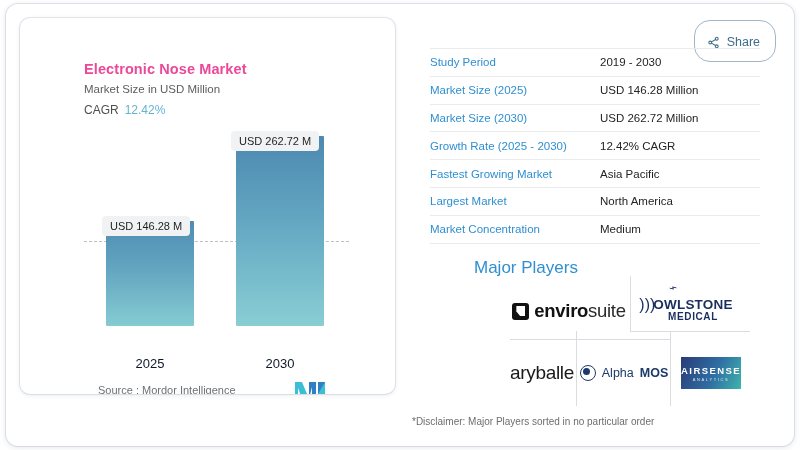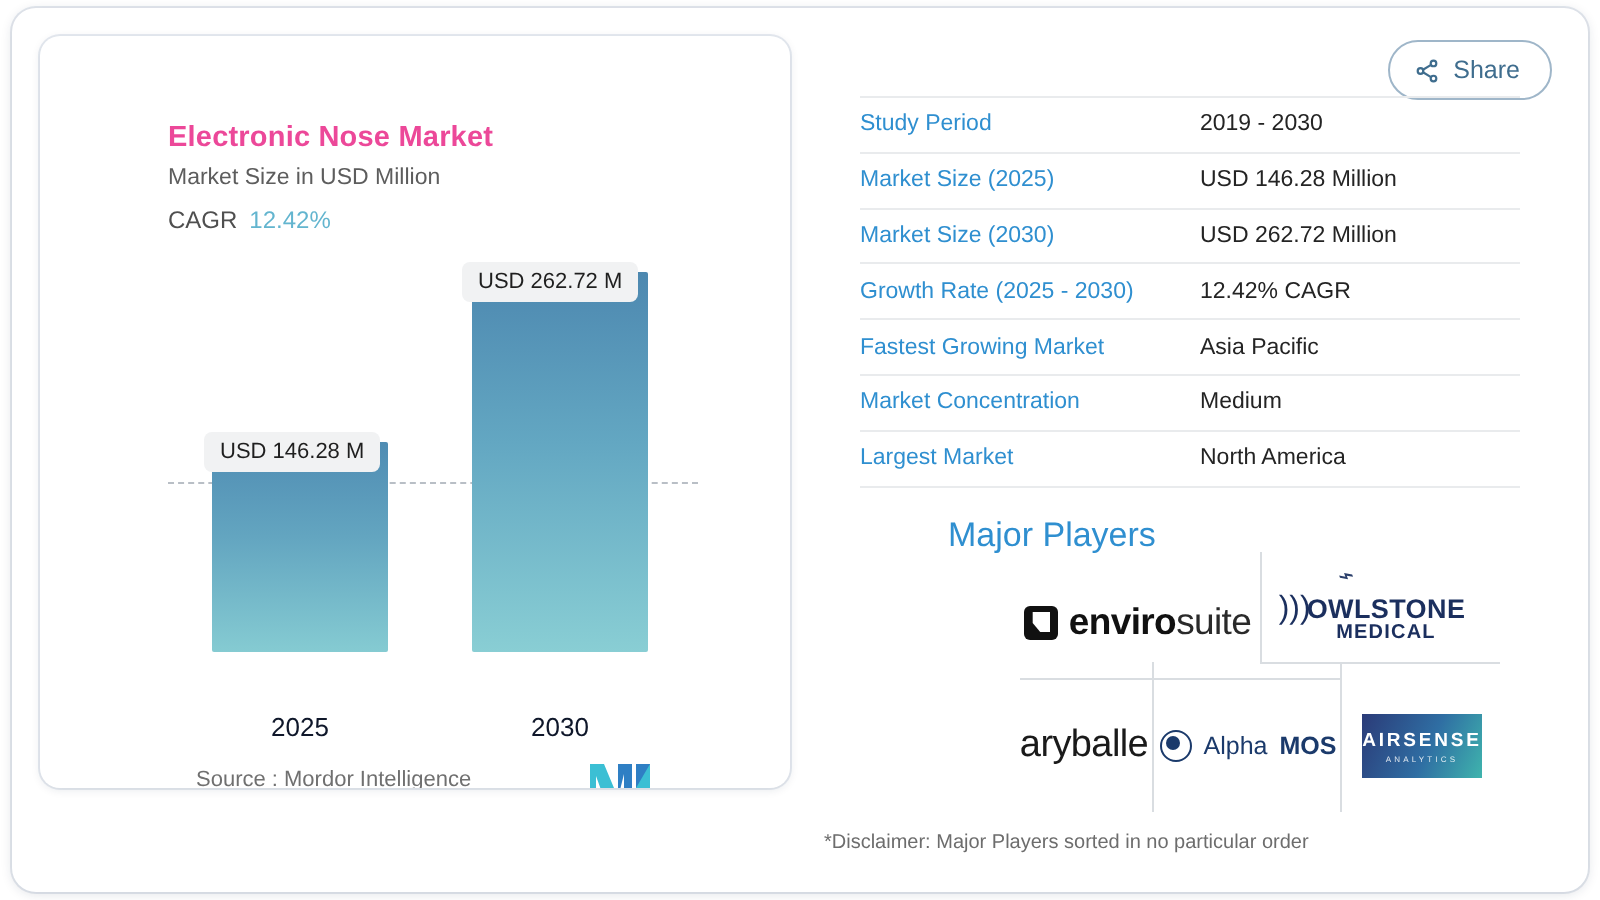--- a/index.html
+++ b/index.html
@@ -27,26 +27,26 @@
     box-shadow: 0 1px 6px rgba(20,40,70,0.13), 0 0 0 1px rgba(220,226,234,0.75);
     box-sizing: border-box;
   }
 
   
   #share-btn {
     position: absolute;
     right: 18px;
     top: 16px;
     height: 28px;
-    padding: 0 15px 0 12px;
+    padding: 0 15px 12px 12px;
     border: 1.3px solid #9fb6c9;
     border-radius: 16px;
     background: #ffffff;
     display: flex;
-    align-items: center;
+    align-items: flex-end;
     gap: 7px;
     cursor: pointer;
     color: #3f6d8e;
     font-size: 12.5px;
   }
   #share-btn .share-glyph { display: flex; align-items: center; }
 
   
   #chart-card {
     position: absolute;
@@ -325,26 +325,26 @@
     </div>
     <div class="ov-row">
       <div class="ov-label">Growth Rate (2025 - 2030)</div>
       <div class="ov-value">12.42% CAGR</div>
     </div>
     <div class="ov-row">
       <div class="ov-label">Fastest Growing Market</div>
       <div class="ov-value">Asia Pacific</div>
     </div>
     <div class="ov-row">
+      <div class="ov-label">Largest Market</div>
+      <div class="ov-value">North America</div>
+    </div>
+    <div class="ov-row">
       <div class="ov-label">Market Concentration</div>
       <div class="ov-value">Medium</div>
-    </div>
-    <div class="ov-row">
-      <div class="ov-label">Largest Market</div>
-      <div class="ov-value">North America</div>
     </div>
 
     <div class="players-title">Major Players</div>
   </div>
 
   <div id="logo-grid">
 
     <div class="lg-line" style="left:0px;  top:63px;  width:160px; height:1px;"></div>
     <div class="lg-line" style="left:120px;top:55px;  width:120px; height:1px;"></div>
     <div class="lg-line" style="left:120px;top:0px;   width:1px;   height:56px;"></div>

